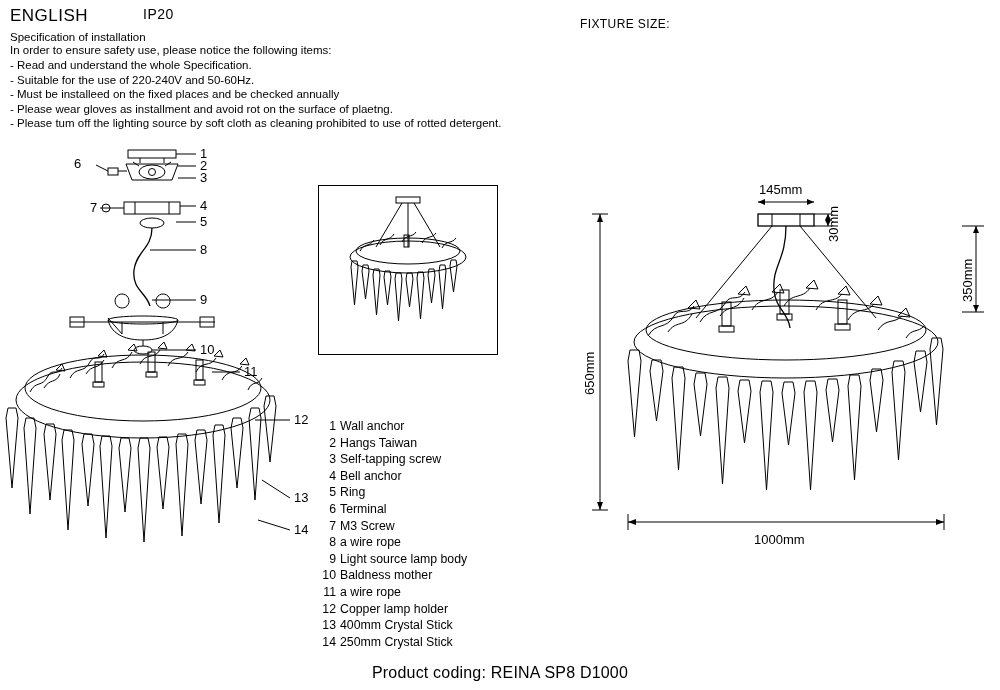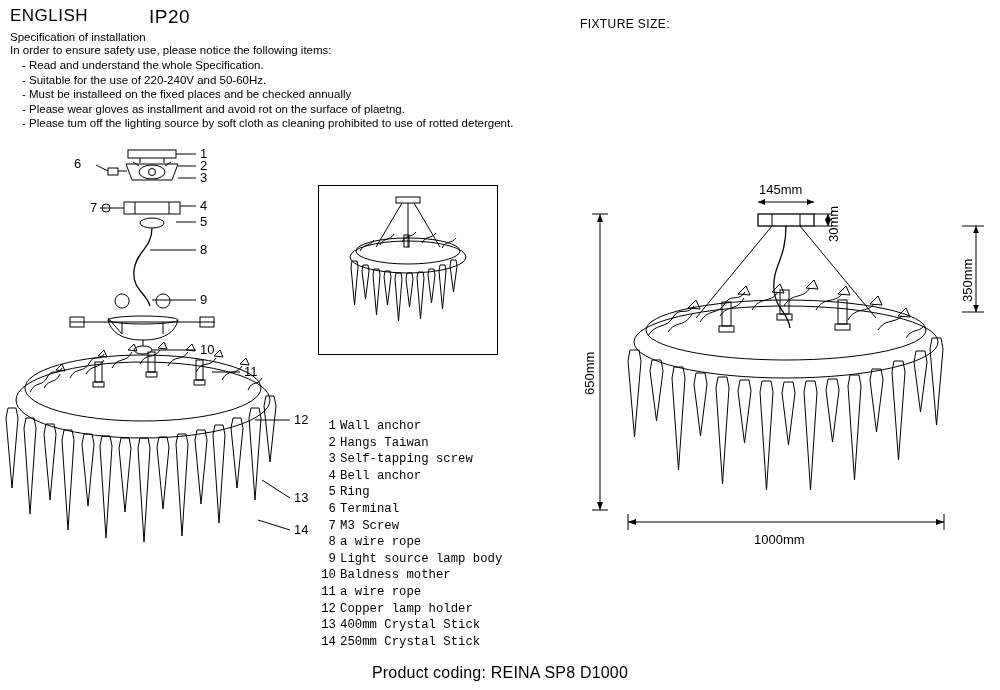--- a/index.html
+++ b/index.html
@@ -18,49 +18,48 @@
   .abs { position: absolute; }
 
   #title-lang {
     left: 10px; top: 6px;
     font-size: 17px;
     letter-spacing: 0.5px;
     text-align: center;
   }
   #title-ip {
     left: 143px; top: 6px;
-    font-size: 19px;
+    font-size: 14px;
     letter-spacing: 0.5px;
-    margin-left: 6px;
   }
   #spec-heading {
     left: 10px; top: 31px;
     font-size: 11.5px;
     text-align: center;
   }
   #spec-intro {
     left: 10px; top: 44px;
     font-size: 11.5px;
   }
   #spec-list {
     left: 10px; top: 58px;
     font-size: 11.5px;
     line-height: 14.6px;
   }
-  #spec-list div { white-space: nowrap; margin-left: 12px; }
+  #spec-list div { white-space: nowrap; }
 
   #fixture-size-label {
     left: 580px; top: 17px;
     font-size: 12px;
     letter-spacing: 0.4px;
   }
 
   #legend {
     left: 318px; top: 418px;
-    font-family: Liberation Mono, monospace;
+    font-family: Liberation Sans, sans-serif;
     font-size: 12.3px;
     line-height: 16.6px;
   }
   #legend .num {
     display: inline-block;
     width: 18px;
     text-align: right;
     margin-right: 4px;
   }
 

